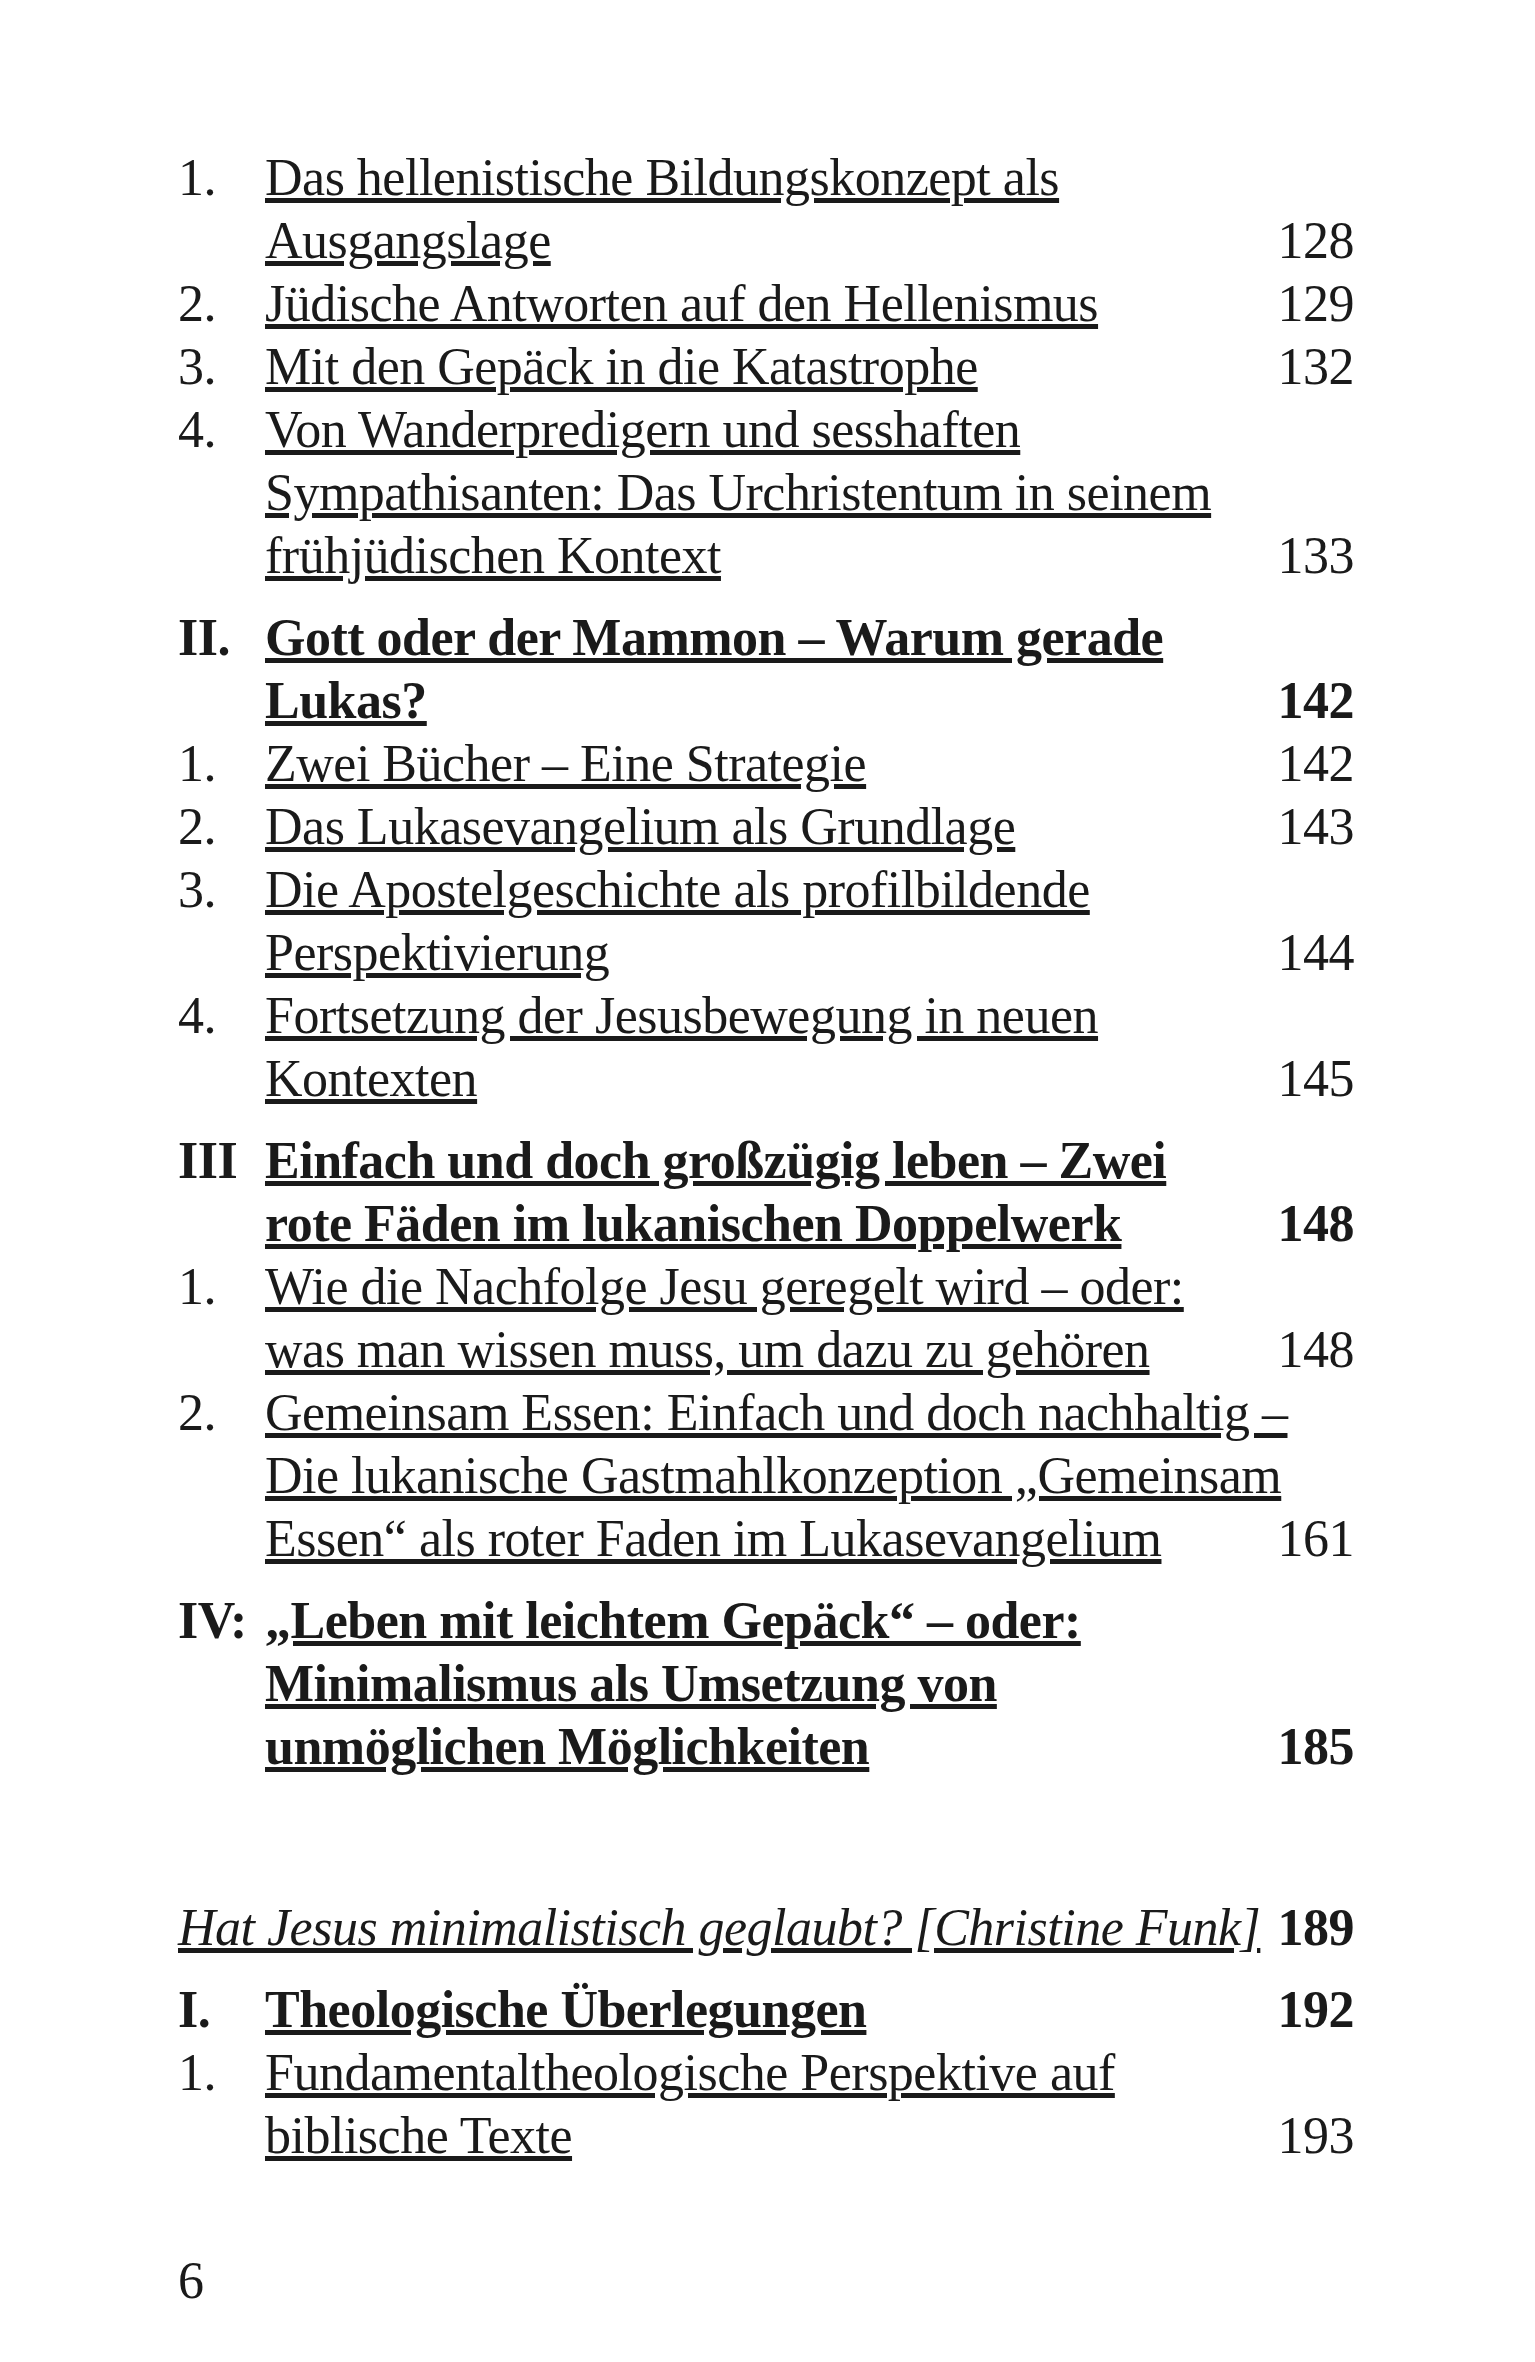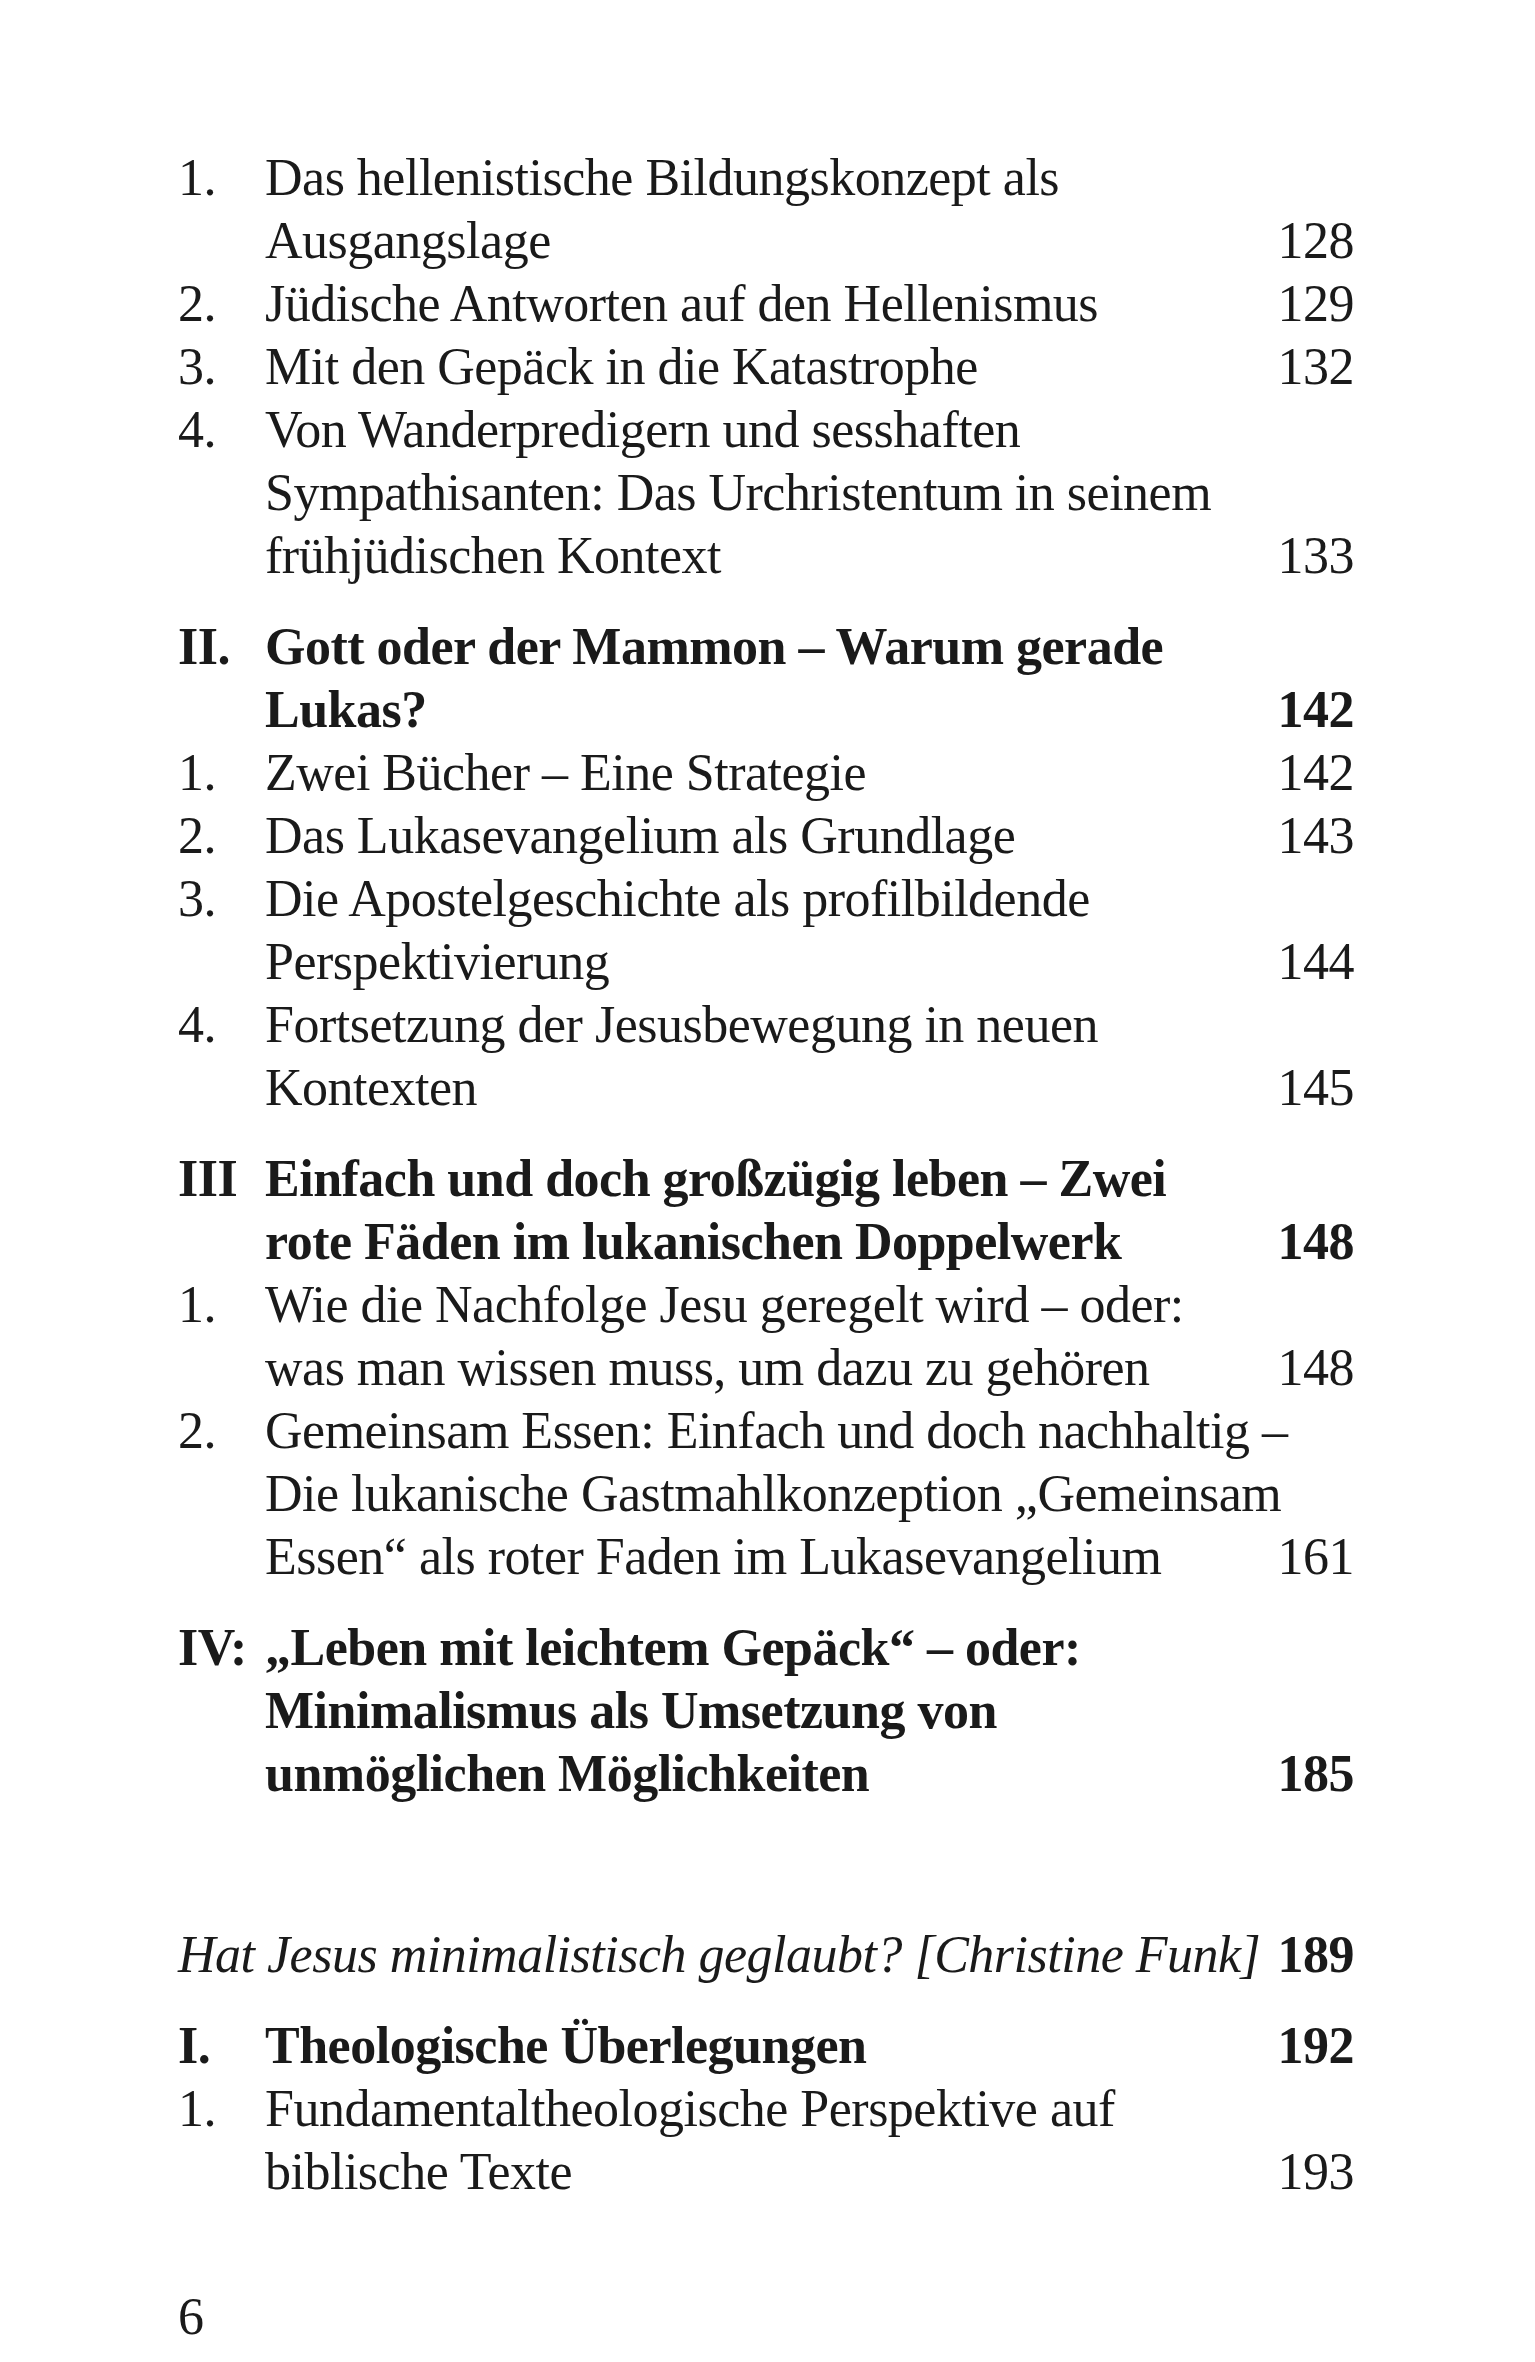--- a/index.html
+++ b/index.html
@@ -37,31 +37,32 @@
   .entry .num {
     grid-column: 1;
     white-space: nowrap;
   }
   .entry .lines {
     grid-column: 2;
     min-width: 0;
   }
   .entry .line {
     white-space: nowrap;
+    text-decoration: underline;
   }
   .entry .pageno {
     position: absolute;
     right: 4px;
     bottom: 0;
     line-height: 63px;
   }
   
   .entry.section {
     font-weight: bold;
-    margin-top: 28px;
+    margin-top: 19px;
   }
   
   .entry.chapter-italic {
     margin-top: 118px;
   }
   .entry.chapter-italic .lines {
     grid-column: 1 / 3;
     font-style: italic;
   }
   .entry.chapter-italic .pageno {

